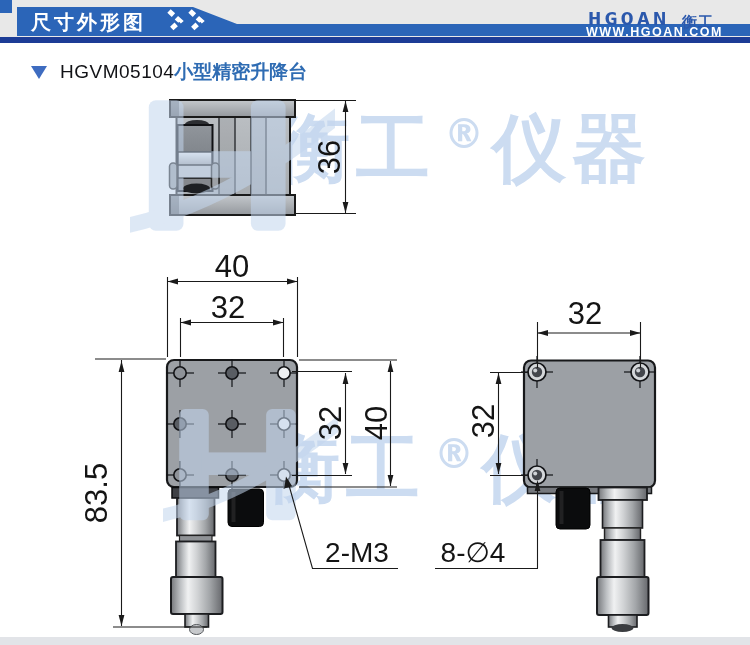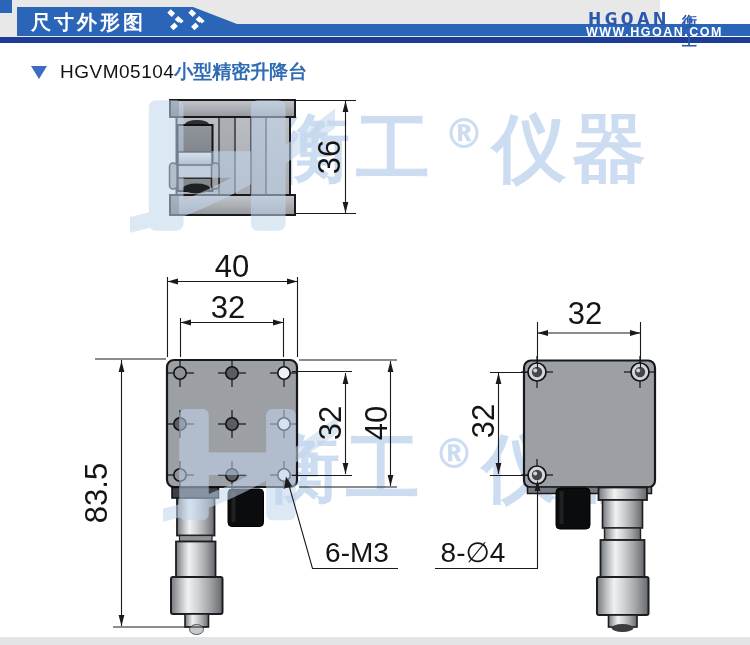--- a/index.html
+++ b/index.html
@@ -2,21 +2,21 @@
 <html><head>
 <meta charset="utf-8">
 <style>
   * { margin:0; padding:0; box-sizing:border-box; }
   html,body { width:750px; height:645px; }
   .page {
     position:relative; width:750px; height:645px; background:#ffffff;
     font-family:"Liberation Sans", sans-serif; overflow:hidden;
   }
   
-  .top-area { position:absolute; left:0; top:0; width:660px; height:43px; background:#e8e8e8; }
+  .top-area { position:absolute; left:0; top:0; width:750px; height:43px; background:#e8e8e8; }
   .corner-square { position:absolute; left:0; top:0; width:12px; height:13px; background:#2b65b8; }
   .header-bar {
     position:absolute; left:0; top:0; width:750px; height:36px; background:#2b65b8;
     clip-path: polygon(17px 7px, 193px 7px, 237px 24px, 750px 24px, 750px 36px, 17px 36px);
   }
   .header-title {
     position:absolute; left:31px; top:9px; color:#ffffff; font-size:20px; font-weight:bold;
     letter-spacing:3px; white-space:nowrap;
   }
   .chevrons { position:absolute; left:165px; top:9px; }
@@ -303,19 +303,19 @@
       <polygon points="537.5,480 534.6,491 540.4,491"></polygon>
     </g>
   </svg>
 
   <span class="dim rot" style="left:330px; top:157px;">36</span>
   <span class="dim" style="left:232px; top:267px;">40</span>
   <span class="dim" style="left:228px; top:308px;">32</span>
   <span class="dim rot" style="left:97px; top:493px;">83.5</span>
   <span class="dim rot" style="left:331px; top:423px;">32</span>
   <span class="dim rot" style="left:377px; top:423px;">40</span>
-  <span class="dim small" style="left:357px; top:553px;">6-M3</span>
+  <span class="dim small" style="left:357px; top:553px;">2-M3</span>
   <span class="dim" style="left:585px; top:314px;">32</span>
   <span class="dim rot" style="left:484px; top:421px;">32</span>
   <span class="dim small" style="left:473px; top:552px;">8-∅4</span>
 
   <div class="footer-strip"></div>
 </div>
 
 </body></html>

